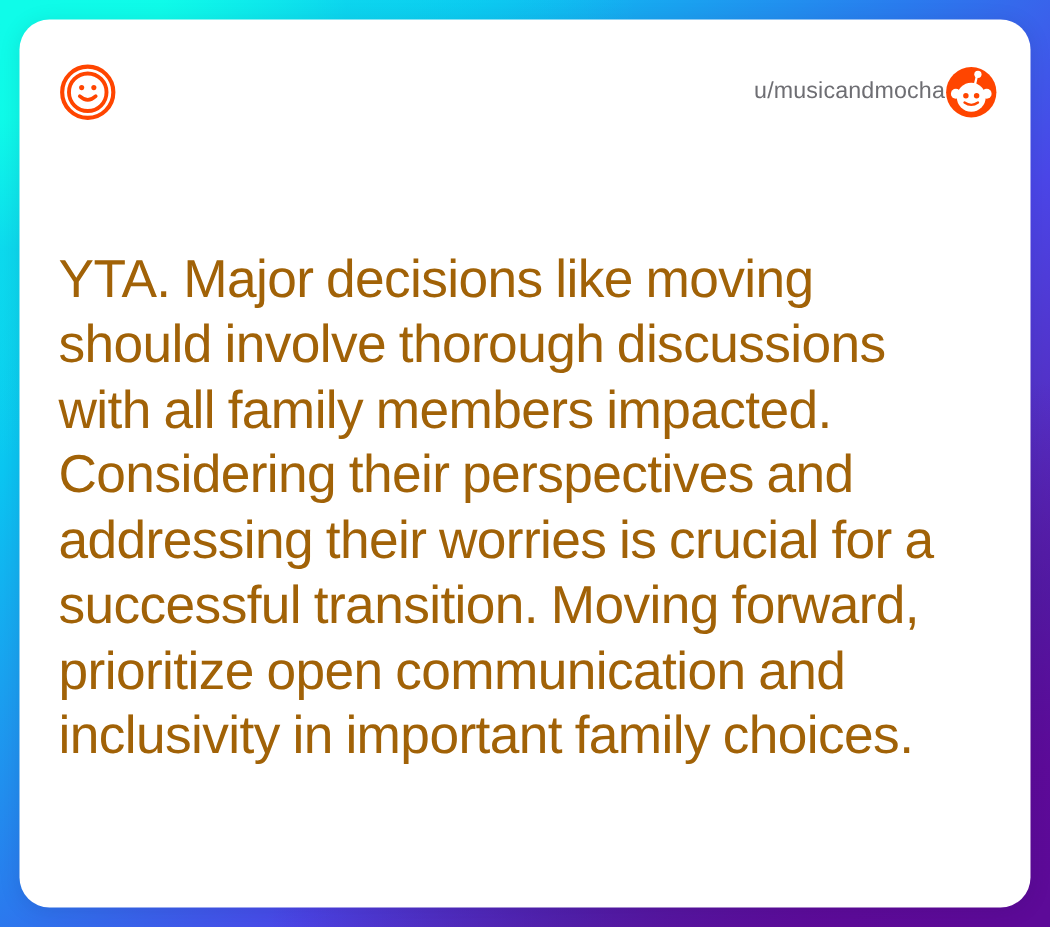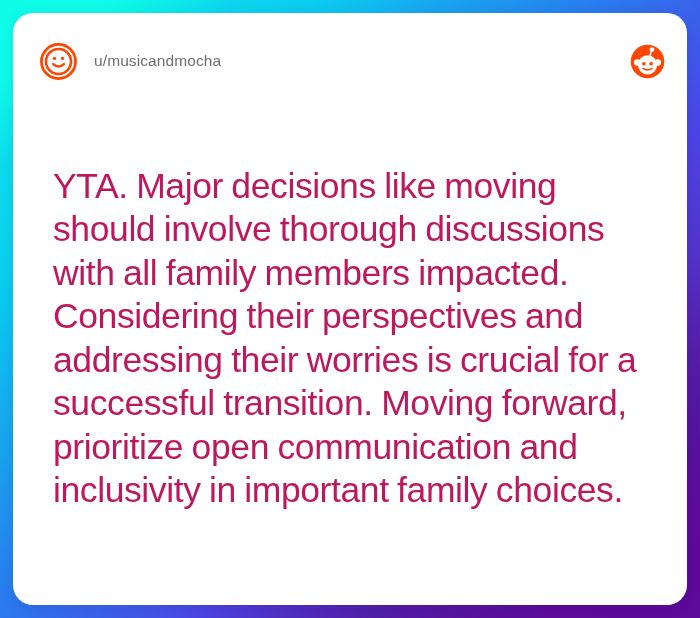--- a/index.html
+++ b/index.html
@@ -55,38 +55,39 @@
     display:block;
   }
 
   .username {
     margin-left:16px;
     font-size:15.5px;
     color:#6e6e73;
     letter-spacing:0.1px;
     white-space:nowrap;
     flex:1 1 auto;
+    text-align:right;
   }
 
   .brand-logo {
     width:35px;
     height:35px;
     flex:0 0 auto;
     display:block;
   }
 
   
   .post-body {
     position:absolute;
-    left:40px;
+    left:26px;
     top:152px;
     width:608px;
     font-size:35.5px;
     line-height:1.225;
-    color:#be185d;
+    color:#a16207;
     letter-spacing:-0.4px;
     font-weight:400;
     word-spacing:-1px;
   }
 </style>
 </head>
 <body>
 
 <div class="screen">
 

